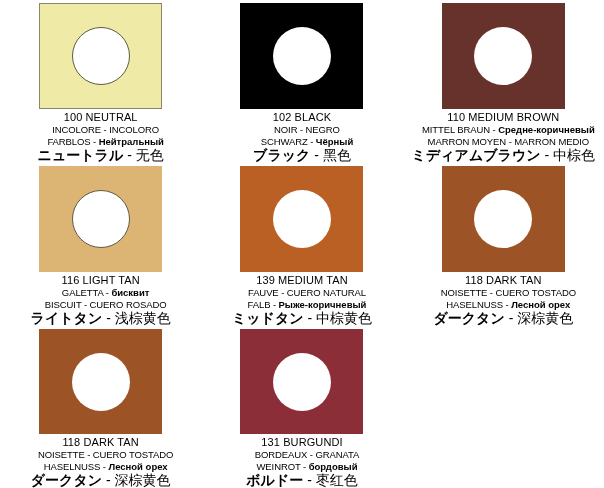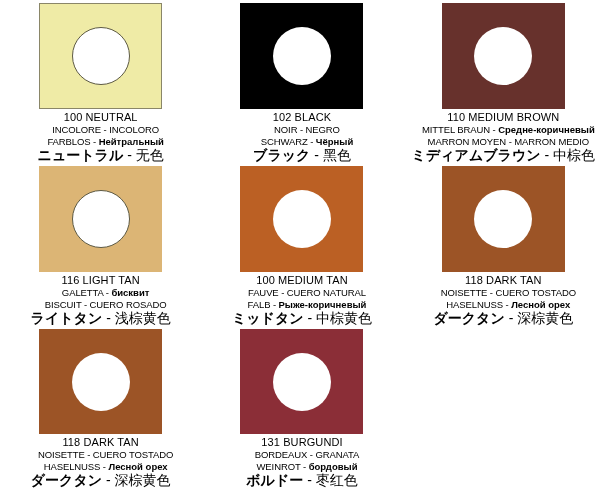--- a/index.html
+++ b/index.html
@@ -136,21 +136,21 @@
         <div class="line-sub"><span>GALETTA - </span><span class="ru">бисквит</span></div>
         <div class="line-sub">BISCUIT - CUERO ROSADO</div>
         <div class="line-cjk"><span class="jp">ライトタン</span><span class="sep"> - </span><span class="zh">浅棕黄色</span></div>
       </div>
     </div>
     <div class="swatch-cell">
       <div class="swatch-box" style="background: rgb(187, 96, 36);">
         <div class="swatch-hole"></div>
       </div>
       <div class="label-block">
-        <div class="line-name">100 MEDIUM TAN</div>
+        <div class="line-name">139 MEDIUM TAN</div>
         <div class="line-sub">FAUVE - CUERO NATURAL</div>
         <div class="line-sub"><span>FALB - </span><span class="ru">Рыже-коричневый</span></div>
         <div class="line-cjk"><span class="jp">ミッドタン</span><span class="sep"> - </span><span class="zh">中棕黄色</span></div>
       </div>
     </div>
     <div class="swatch-cell">
       <div class="swatch-box" style="background: rgb(156, 84, 38);">
         <div class="swatch-hole"></div>
       </div>
       <div class="label-block">

